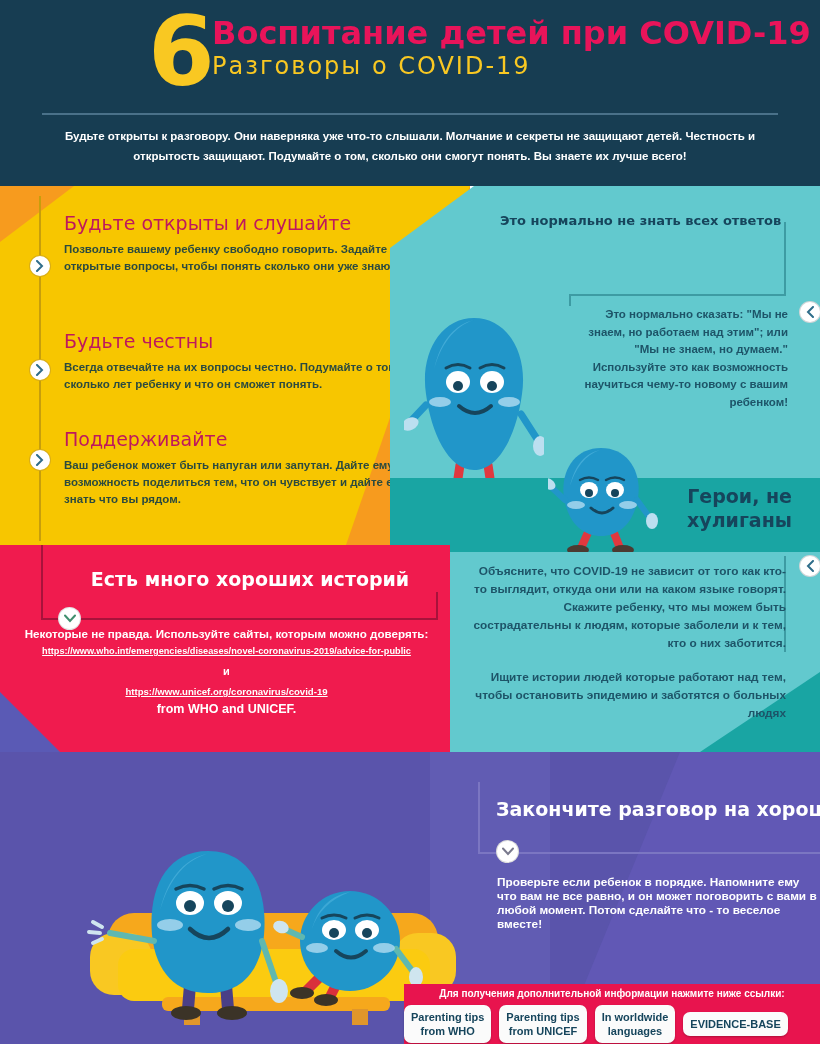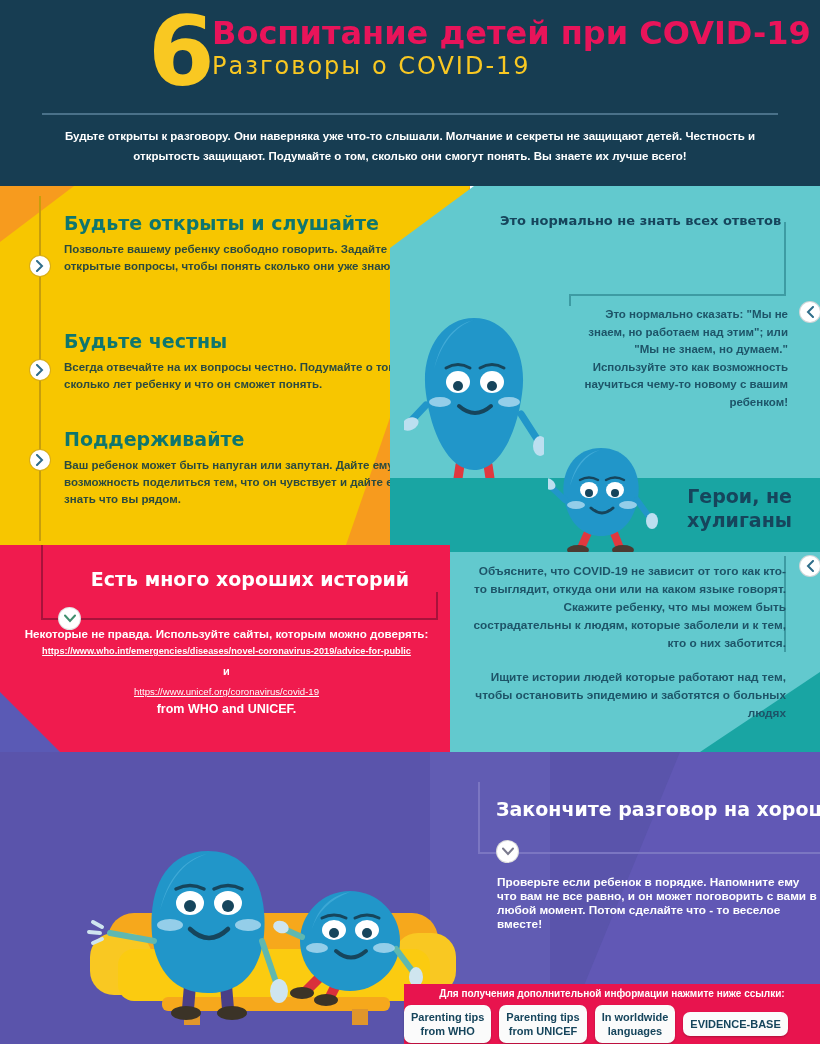--- a/index.html
+++ b/index.html
@@ -66,21 +66,21 @@
     background:#c79e0c;
   }
   .ychev{
     position:absolute;width:20px;height:20px;border-radius:50%;
     background:#ffffff;left:30px;
     box-shadow:0 0 0 1px #d9ae17;
   }
   .ychev svg{position:absolute;left:5px;top:4px;}
   .yblock{position:absolute;left:64px;width:360px;}
   .yhead{
-    font-size:19px;font-weight:bold;color:#0f766e;
+    font-size:19px;font-weight:normal;color:#be185d;
     margin:0 0 7px 0;line-height:22px;
     font-family:"DejaVu Sans", sans-serif;
   }
   .ybody{
     font-size:11.5px;font-weight:bold;color:#2b4a3f;
     line-height:17px;margin:0;
   }
 
   
   .teal{
@@ -202,21 +202,21 @@
     text-align:center;color:#ffffff;
     font-size:9.2px;font-weight:bold;text-decoration:underline;
   }
   .pink-and{
     position:absolute;left:14px;top:665px;width:425px;
     text-align:center;color:#ffffff;font-size:11px;font-weight:bold;
   }
   .pink-url2{
     position:absolute;left:14px;top:686px;width:425px;
     text-align:center;color:#ffffff;
-    font-size:9.6px;font-weight:normal;text-decoration:underline;
+    font-size:9.6px;font-weight:bold;text-decoration:underline;
   }
   .pink-from{
     position:absolute;left:14px;top:702px;width:425px;
     text-align:center;color:#ffffff;font-size:12.5px;font-weight:bold;
   }
 
   
   .purple{
     position:absolute;left:0;top:752px;width:820px;height:292px;
     background:#5a54ab;

